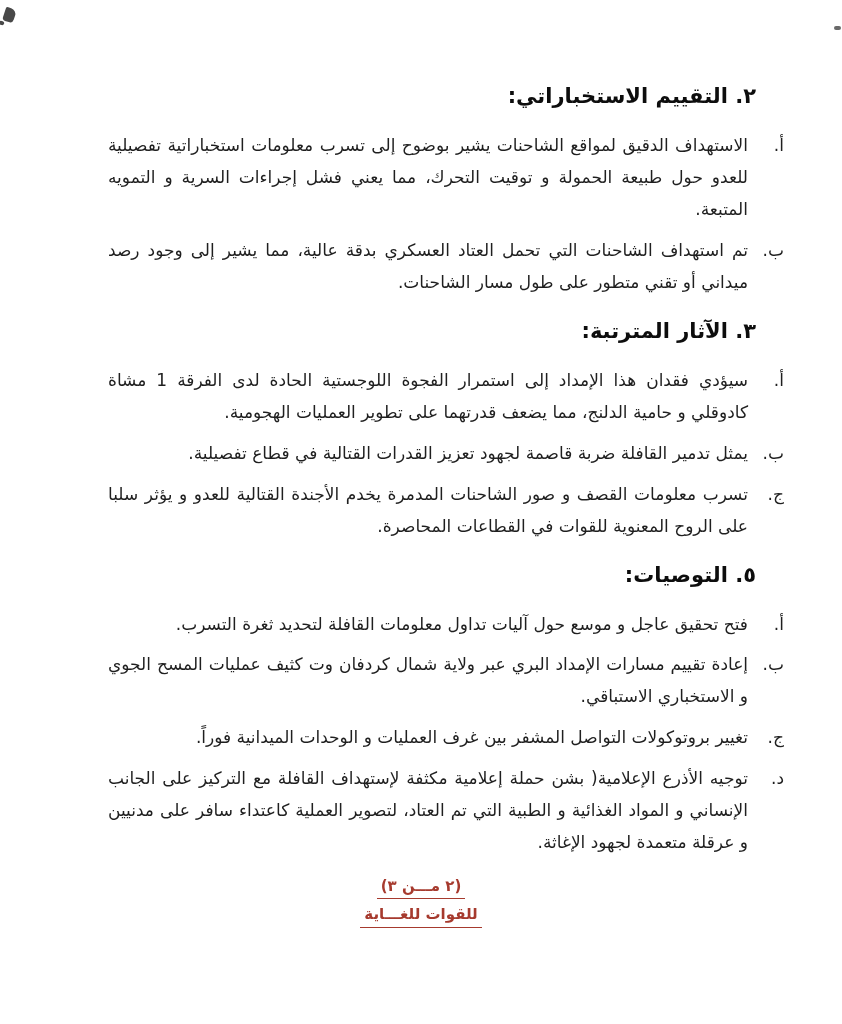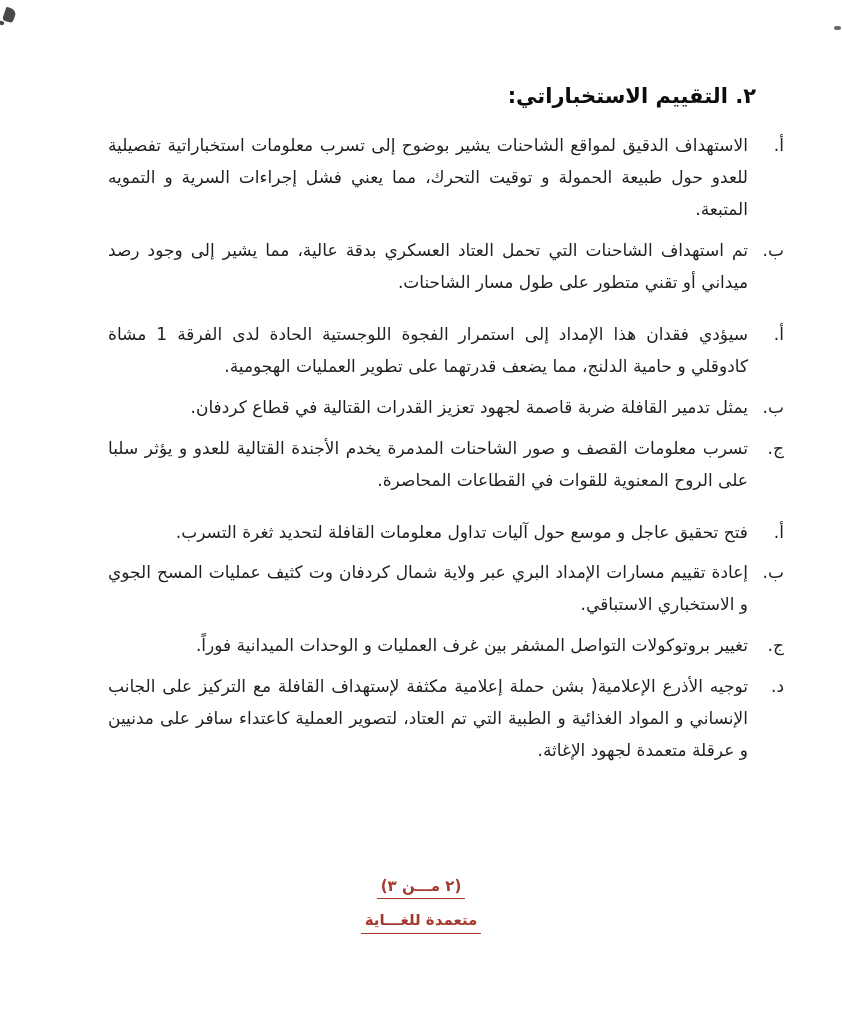--- a/index.html
+++ b/index.html
@@ -68,21 +68,21 @@
   .footer .line{
     display:inline-block;
     font-size:15px;
     font-weight:700;
     color:var(--accent);
     border-bottom:1.5px solid var(--accent);
     padding:0 4px 2px 4px;
     margin-bottom:3px;
     line-height:1.35;
   }
-  .footer .stack{display:flex;flex-direction:column;align-items:center;gap:8px;}
+  .footer .stack{display:flex;flex-direction:column;align-items:center;gap:2px;}
 </style>
 </head>
 <body>
 
 <div class="page">
 
   <div class="artifact artifact-tl"></div>
   <div class="artifact artifact-tr"></div>
 
   <main class="content">
@@ -95,37 +95,39 @@
           <p class="itext">الاستهداف الدقيق لمواقع الشاحنات يشير بوضوح إلى تسرب معلومات استخباراتية تفصيلية للعدو حول طبيعة الحمولة و توقيت التحرك، مما يعني فشل إجراءات السرية و التمويه المتبعة.</p>
         </div>
         <div class="item">
           <span class="marker">ب.</span>
           <p class="itext">تم استهداف الشاحنات التي تحمل العتاد العسكري بدقة عالية، مما يشير إلى وجود رصد ميداني أو تقني متطور على طول مسار الشاحنات.</p>
         </div>
       </div>
     </section>
 
     <section class="sec">
+      <h2 class="heading">٣. الآثار المترتبة:</h2>
       <div class="items">
         <div class="item">
           <span class="marker">أ.</span>
           <p class="itext">سيؤدي فقدان هذا الإمداد إلى استمرار الفجوة اللوجستية الحادة لدى الفرقة 1 مشاة كادوقلي و حامية الدلنج، مما يضعف قدرتهما على تطوير العمليات الهجومية.</p>
         </div>
         <div class="item">
           <span class="marker">ب.</span>
-          <p class="itext">يمثل تدمير القافلة ضربة قاصمة لجهود تعزيز القدرات القتالية في قطاع كردفان.</p>
+          <p class="itext">يمثل تدمير القافلة ضربة قاصمة لجهود تعزيز القدرات القتالية في قطاع تفصيلية.</p>
         </div>
         <div class="item">
           <span class="marker">ج.</span>
           <p class="itext">تسرب معلومات القصف و صور الشاحنات المدمرة يخدم الأجندة القتالية للعدو و يؤثر سلبا على الروح المعنوية للقوات في القطاعات المحاصرة.</p>
         </div>
       </div>
     </section>
 
     <section class="sec">
+      <h2 class="heading">٥. التوصيات:</h2>
       <div class="items">
         <div class="item">
           <span class="marker">أ.</span>
           <p class="itext">فتح تحقيق عاجل و موسع حول آليات تداول معلومات القافلة لتحديد ثغرة التسرب.</p>
         </div>
         <div class="item">
           <span class="marker">ب.</span>
           <p class="itext">إعادة تقييم مسارات الإمداد البري عبر ولاية شمال كردفان وت كثيف عمليات المسح الجوي و الاستخباري الاستباقي.</p>
         </div>
         <div class="item">
@@ -137,17 +139,17 @@
           <p class="itext">توجيه الأذرع الإعلامية( بشن حملة إعلامية مكثفة لإستهداف القافلة مع التركيز على الجانب الإنساني و المواد الغذائية و الطبية التي تم العتاد، لتصوير العملية كاعتداء سافر على مدنيين و عرقلة متعمدة لجهود الإغاثة.</p>
         </div>
       </div>
     </section>
 
   </main>
 
   <footer class="footer">
     <div class="stack">
       <span class="line">(٢ مـــن ٣)</span>
-      <span class="line">متعمدة للغـــاية</span>
+      <span class="line">للقوات للغـــاية</span>
     </div>
   </footer>
 
 </div>
 
 </body></html>

